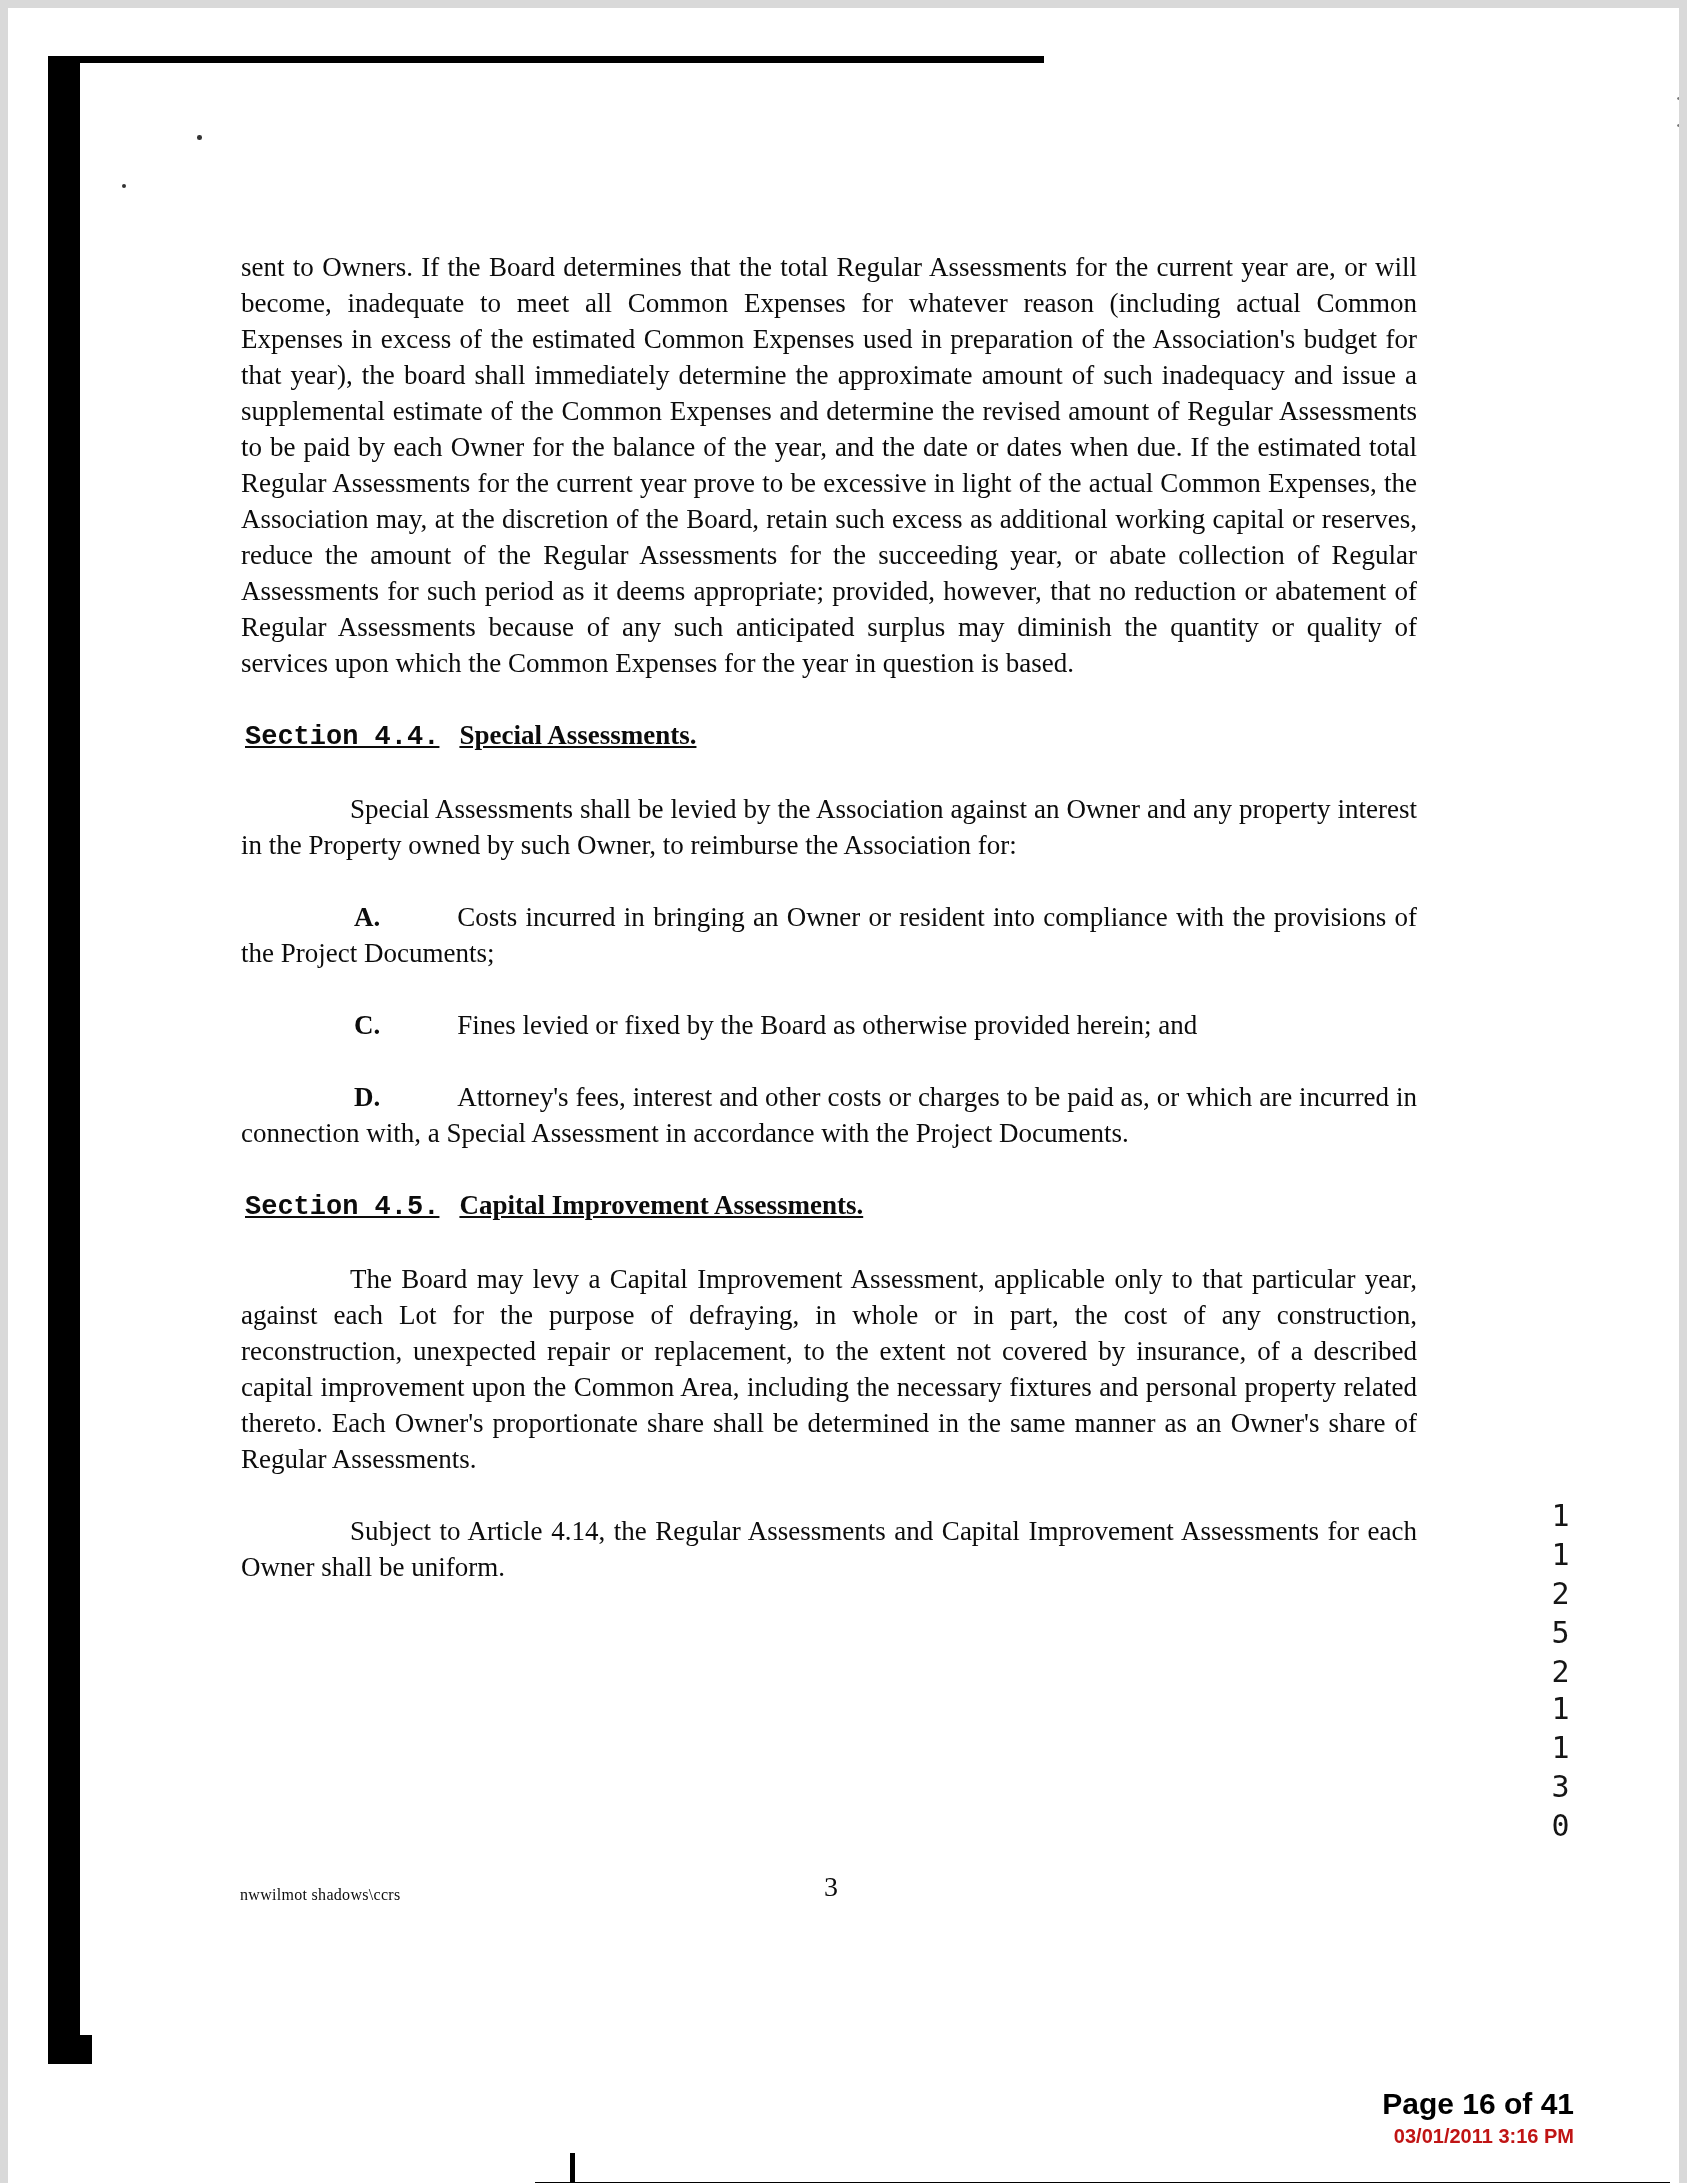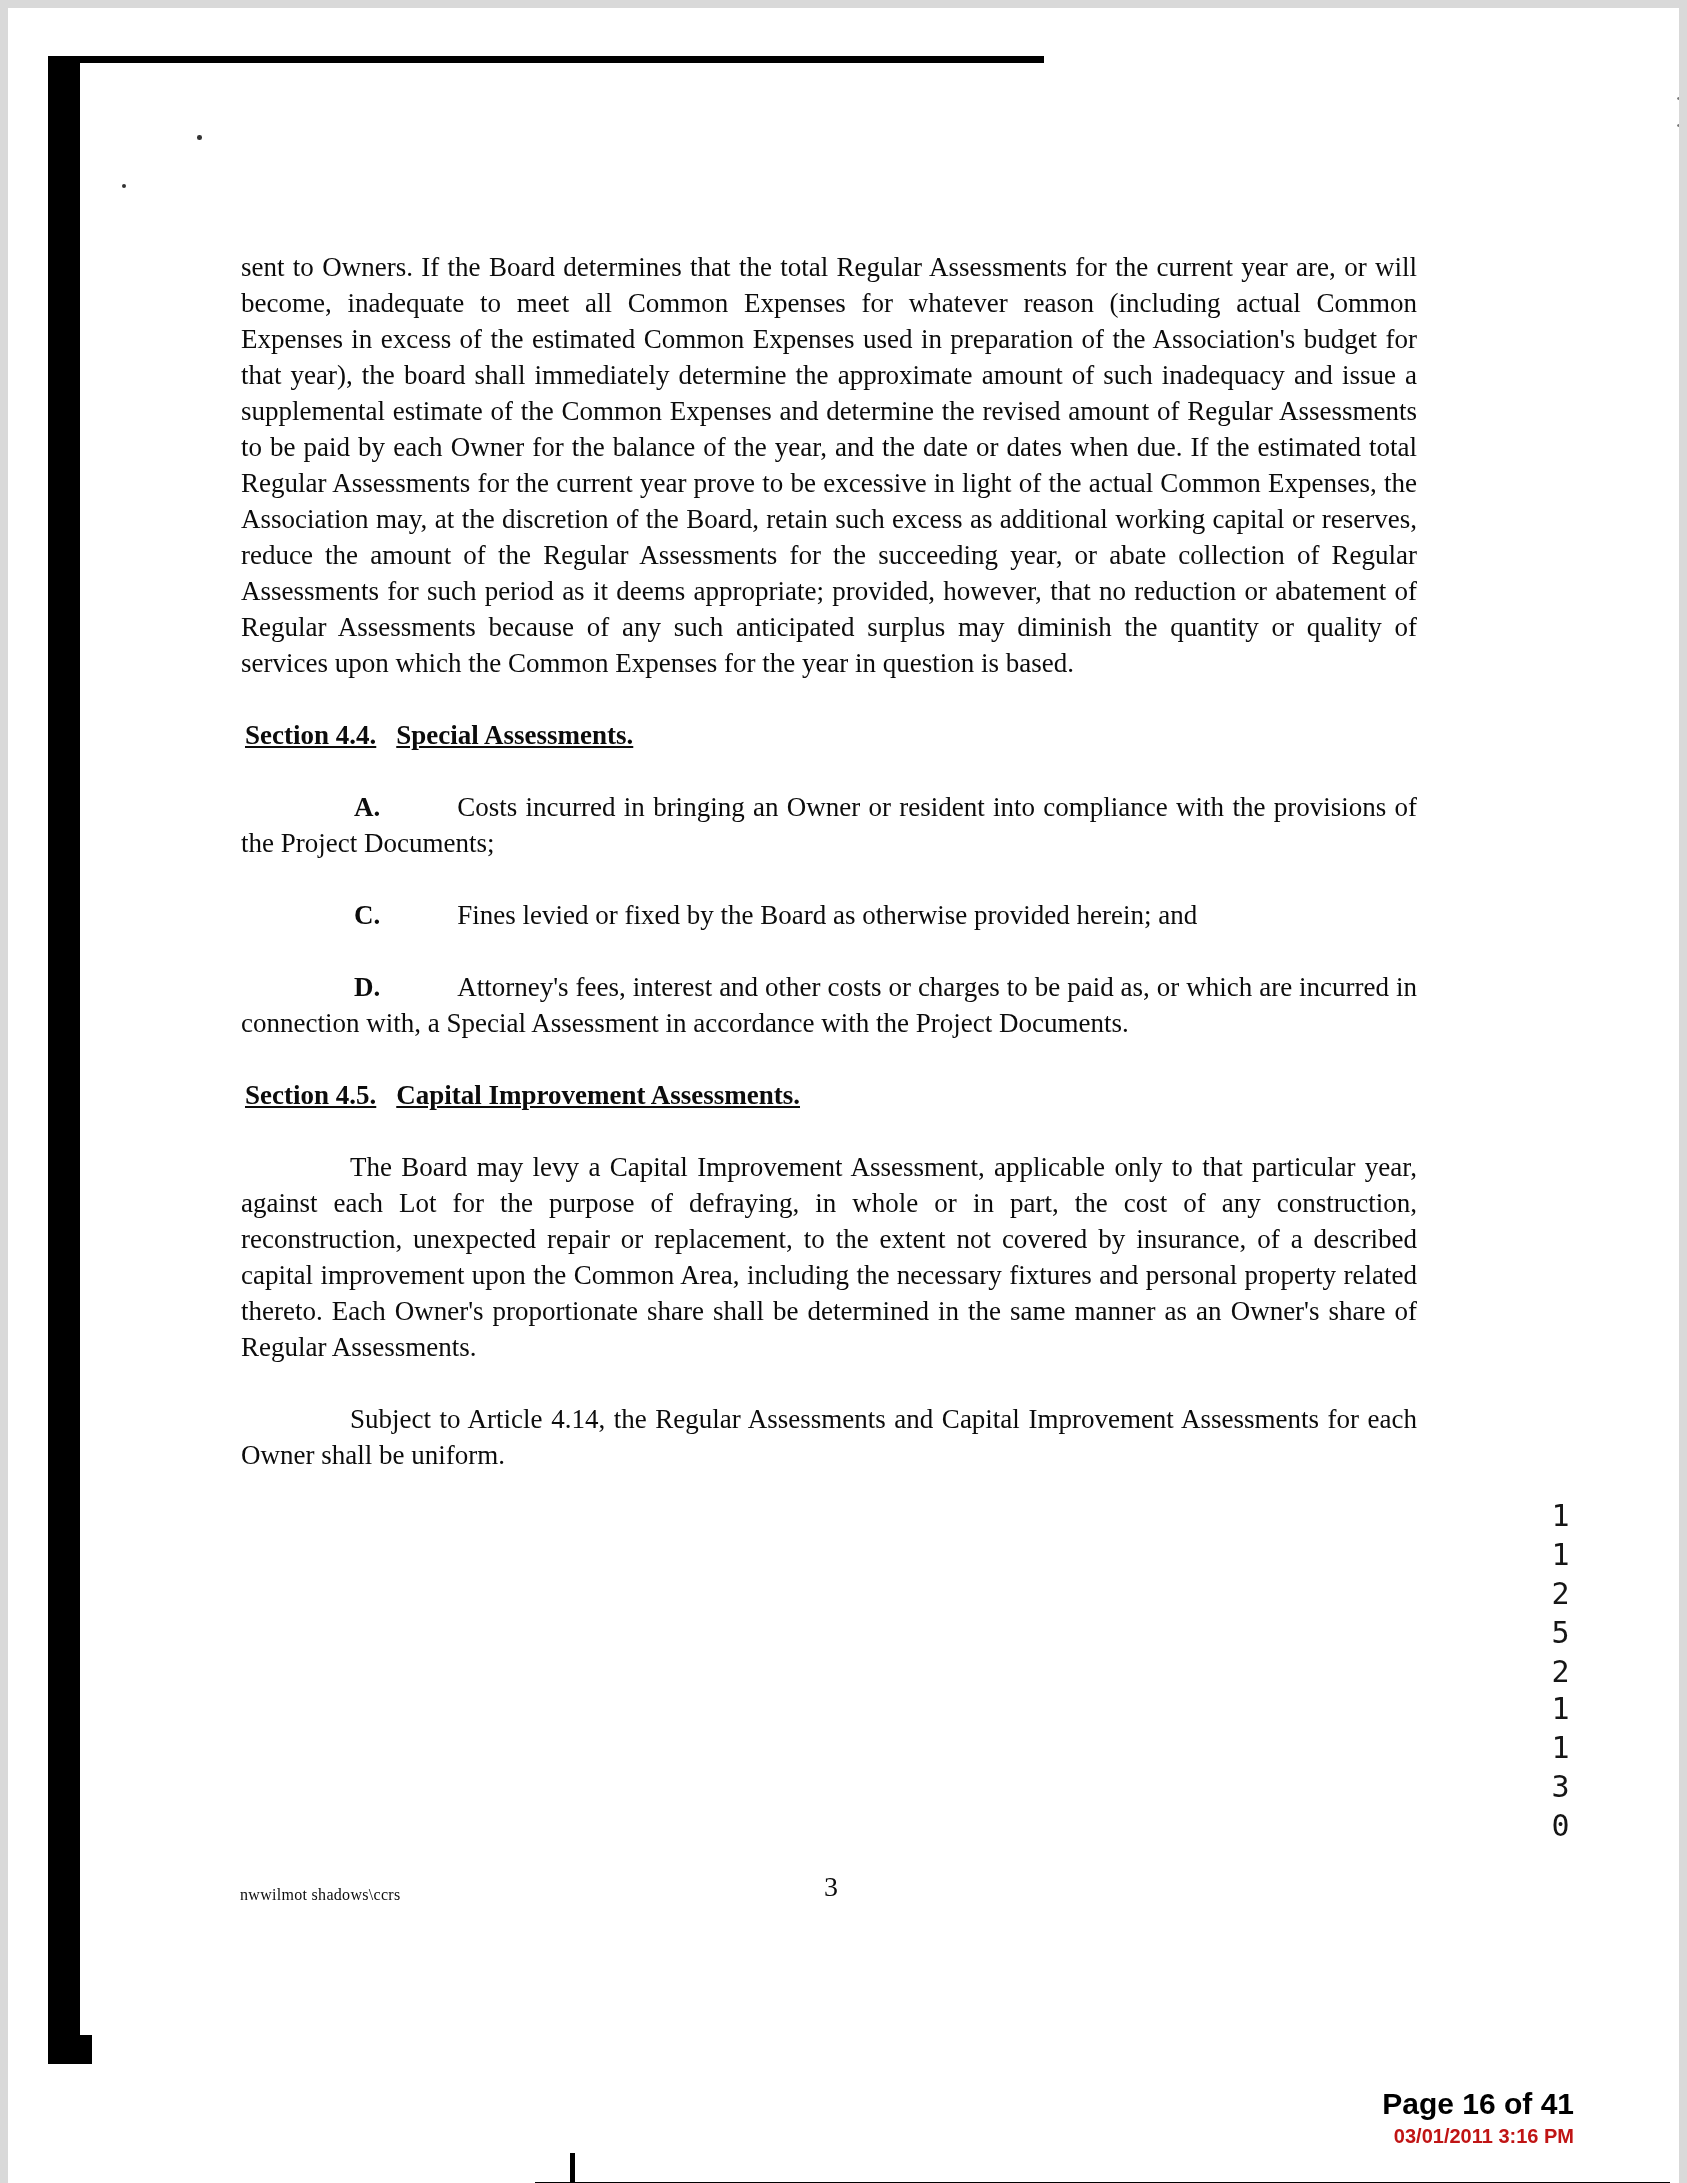--- a/index.html
+++ b/index.html
@@ -32,21 +32,21 @@
     left: 225px;
     top: 233px;
     width: 1184px;
     font-size: 27px;
     line-height: 36px;
     text-align: justify;
   }
   .para { margin-bottom: 36px; }
   .indent { text-indent: 109px; }
   .heading { font-weight: bold; margin-bottom: 36px; text-align: left; }
-  .heading .hnum  { text-decoration: underline; margin-right: 16px; }
+  .heading .hnum  { text-decoration: underline; margin-right: 16px; font-family: Liberation Mono, monospace; }
   .heading .htitle { text-decoration: underline; }
   .item { text-indent: 109px; }
   .item-label { font-weight: bold; }
   .item-gap { display: inline-block; width: 61px; }
 
   .footer-ref {
     position: absolute;
     left: 228px;
     top: 1874px;
     font-size: 16px;
@@ -98,20 +98,21 @@
   <div class="speck speck-4"></div>
 
   <div class="content">
 
     <p class="para">sent to Owners.  If the Board determines that the total Regular Assessments for the current year are, or will become, inadequate to meet all Common Expenses for whatever reason (including actual Common Expenses in excess of the estimated Common Expenses used in preparation of the Association's budget for that year), the board shall immediately determine the approximate amount of such inadequacy and issue a supplemental estimate of the Common Expenses and determine the revised amount of Regular Assessments to be paid by each Owner for the balance of the year, and the date or dates when due.  If the estimated total Regular Assessments for the current year prove to be excessive in light of the actual Common Expenses, the Association may, at the discretion of the Board, retain such excess as additional working capital or reserves, reduce the amount of the Regular Assessments for the succeeding year, or abate collection of Regular Assessments for such period as it deems appropriate; provided, however, that no reduction or abatement of Regular Assessments because of any such anticipated surplus may diminish the quantity or quality of services upon which the Common Expenses for the year in question is based.</p>
 
     <p class="heading">
       <span class="hnum">Section 4.4.</span><span class="htitle">Special Assessments.</span>
     </p>
 
+    <p class="para indent">Special Assessments shall be levied by the Association against an Owner and any property interest in the Property owned by such Owner, to reimburse the Association for:</p>
 
     <p class="para item">
       <span class="item-label">A.</span><span class="item-gap"></span><span>Costs incurred in bringing an Owner or resident into compliance with the provisions of the Project Documents;</span>
     </p>
 
 
     <p class="para item">
       <span class="item-label">C.</span><span class="item-gap"></span><span>Fines levied or fixed by the Board as otherwise provided herein; and</span>
     </p>
 

